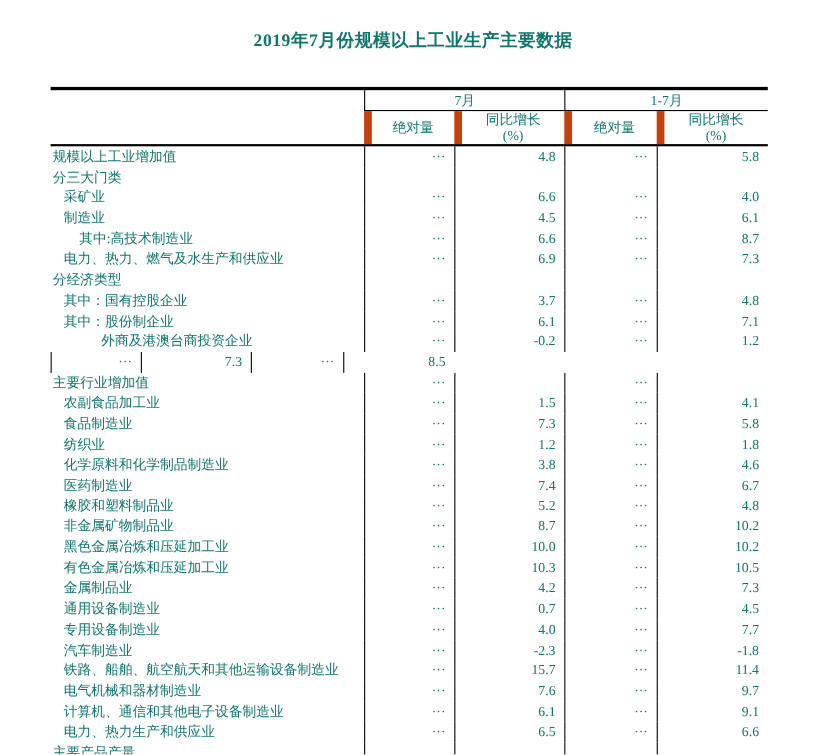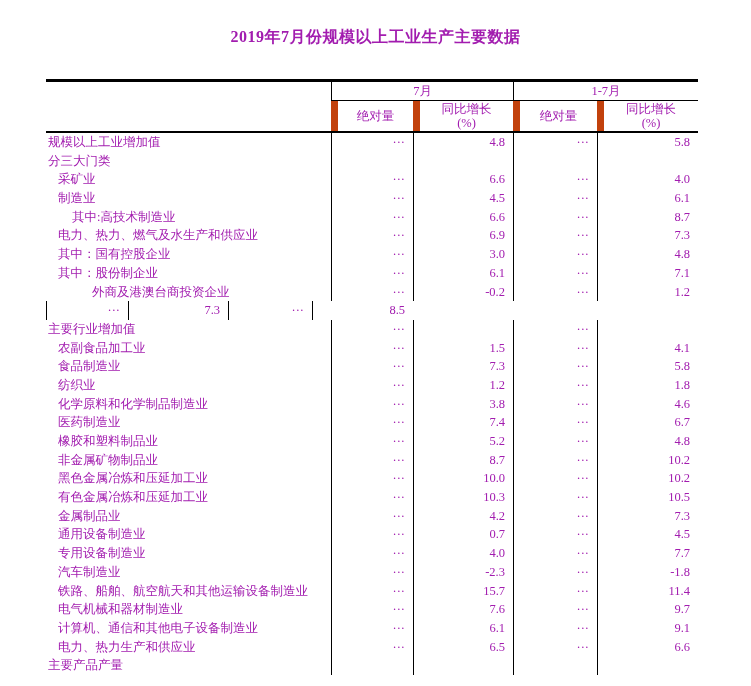--- a/index.html
+++ b/index.html
@@ -3,21 +3,21 @@
 <meta charset="utf-8">
 <style>
   * { margin: 0; padding: 0; box-sizing: border-box; }
   html, body { background: #ffffff; }
   .page {
     position: relative;
     width: 751px;
     height: 686px;
     background: #ffffff;
     overflow: hidden;
-    color: #a21caf;
+    color: #0f766e;
     font-family: "Liberation Serif", "DejaVu Serif", serif;
   }
   .title {
     position: absolute;
     top: 27px;
     left: 0;
     width: 100%;
     text-align: center;
     font-size: 16px;
     font-weight: bold;
@@ -142,24 +142,31 @@
           <div class="cell val v3">···</div>
           <div class="cell val v4">8.7</div>
         </div>
         <div class="trow">
           <div class="cell label ind1">电力、热力、燃气及水生产和供应业</div>
           <div class="cell val v1">···</div>
           <div class="cell val v2">6.9</div>
           <div class="cell val v3">···</div>
           <div class="cell val v4">7.3</div>
         </div>
+        <div class="trow bold">
+          <div class="cell label ind0">分经济类型</div>
+          <div class="cell val v1"></div>
+          <div class="cell val v2"></div>
+          <div class="cell val v3"></div>
+          <div class="cell val v4"></div>
+        </div>
         <div class="trow">
           <div class="cell label ind1">其中：国有控股企业</div>
           <div class="cell val v1">···</div>
-          <div class="cell val v2">3.0</div>
+          <div class="cell val v2">3.7</div>
           <div class="cell val v3">···</div>
           <div class="cell val v4">4.8</div>
         </div>
         <div class="trow">
           <div class="cell label ind1">其中：股份制企业</div>
           <div class="cell val v1">···</div>
           <div class="cell val v2">6.1</div>
           <div class="cell val v3">···</div>
           <div class="cell val v4">7.1</div>
         </div>

